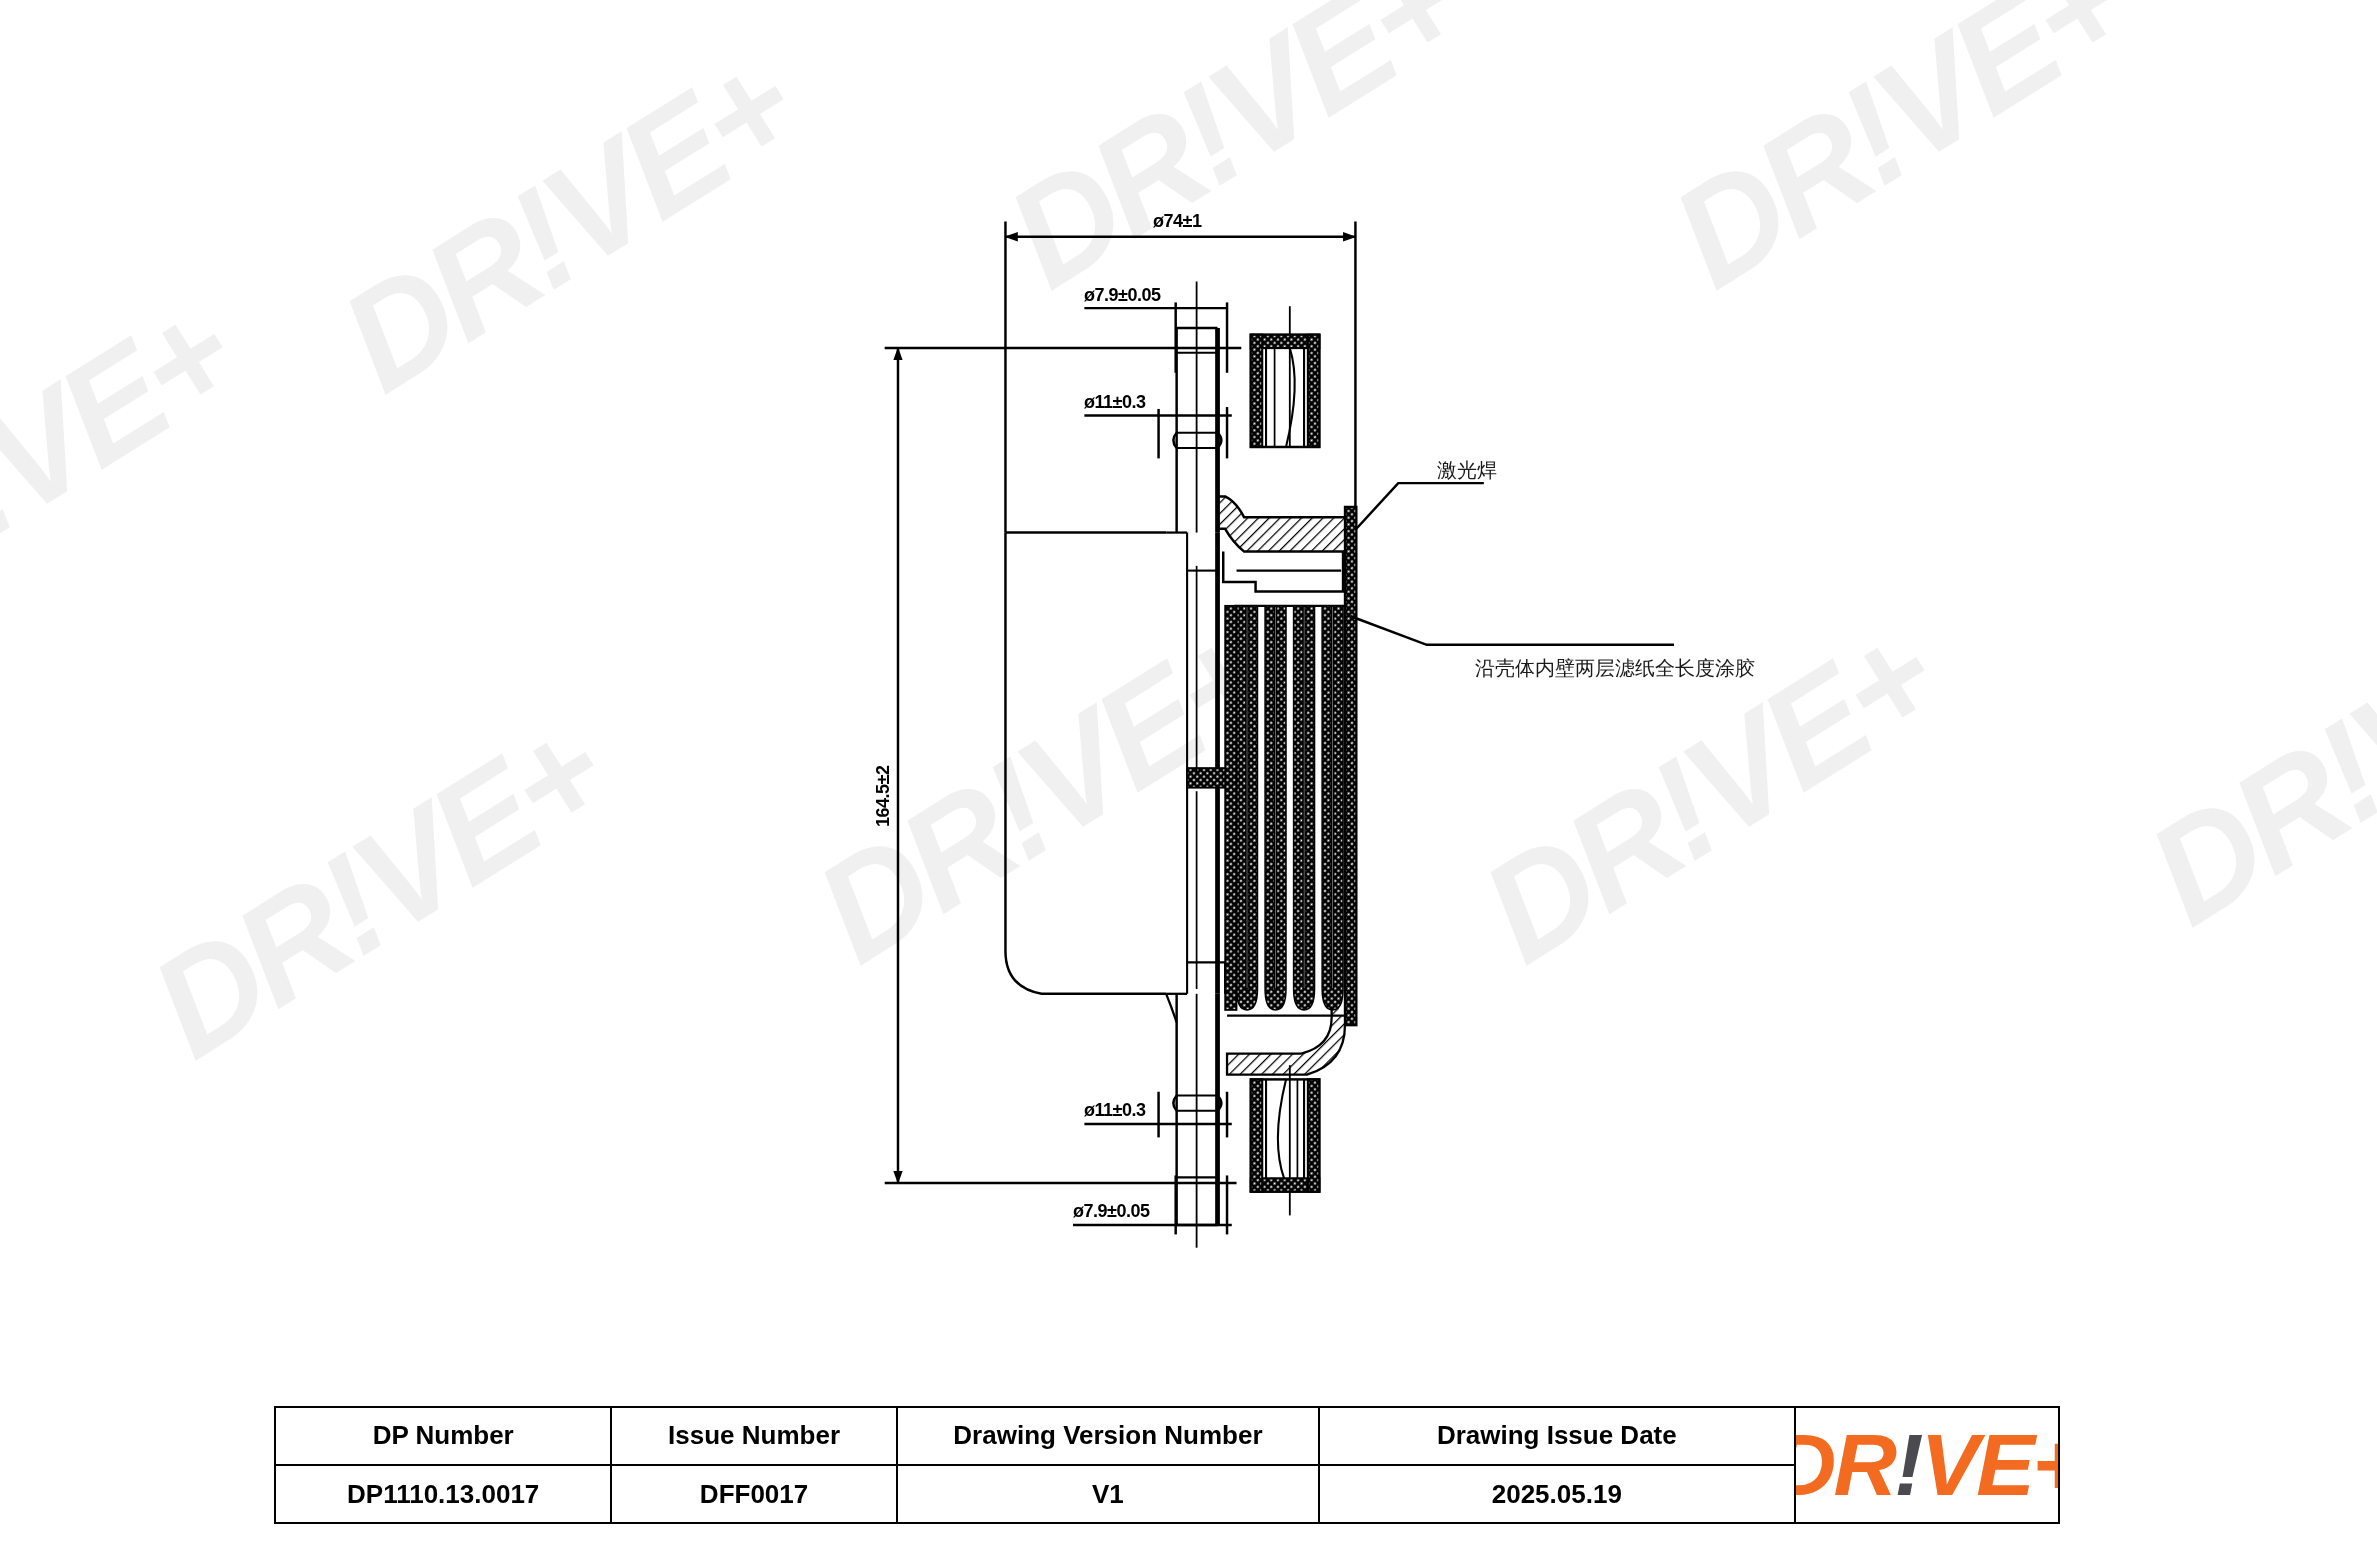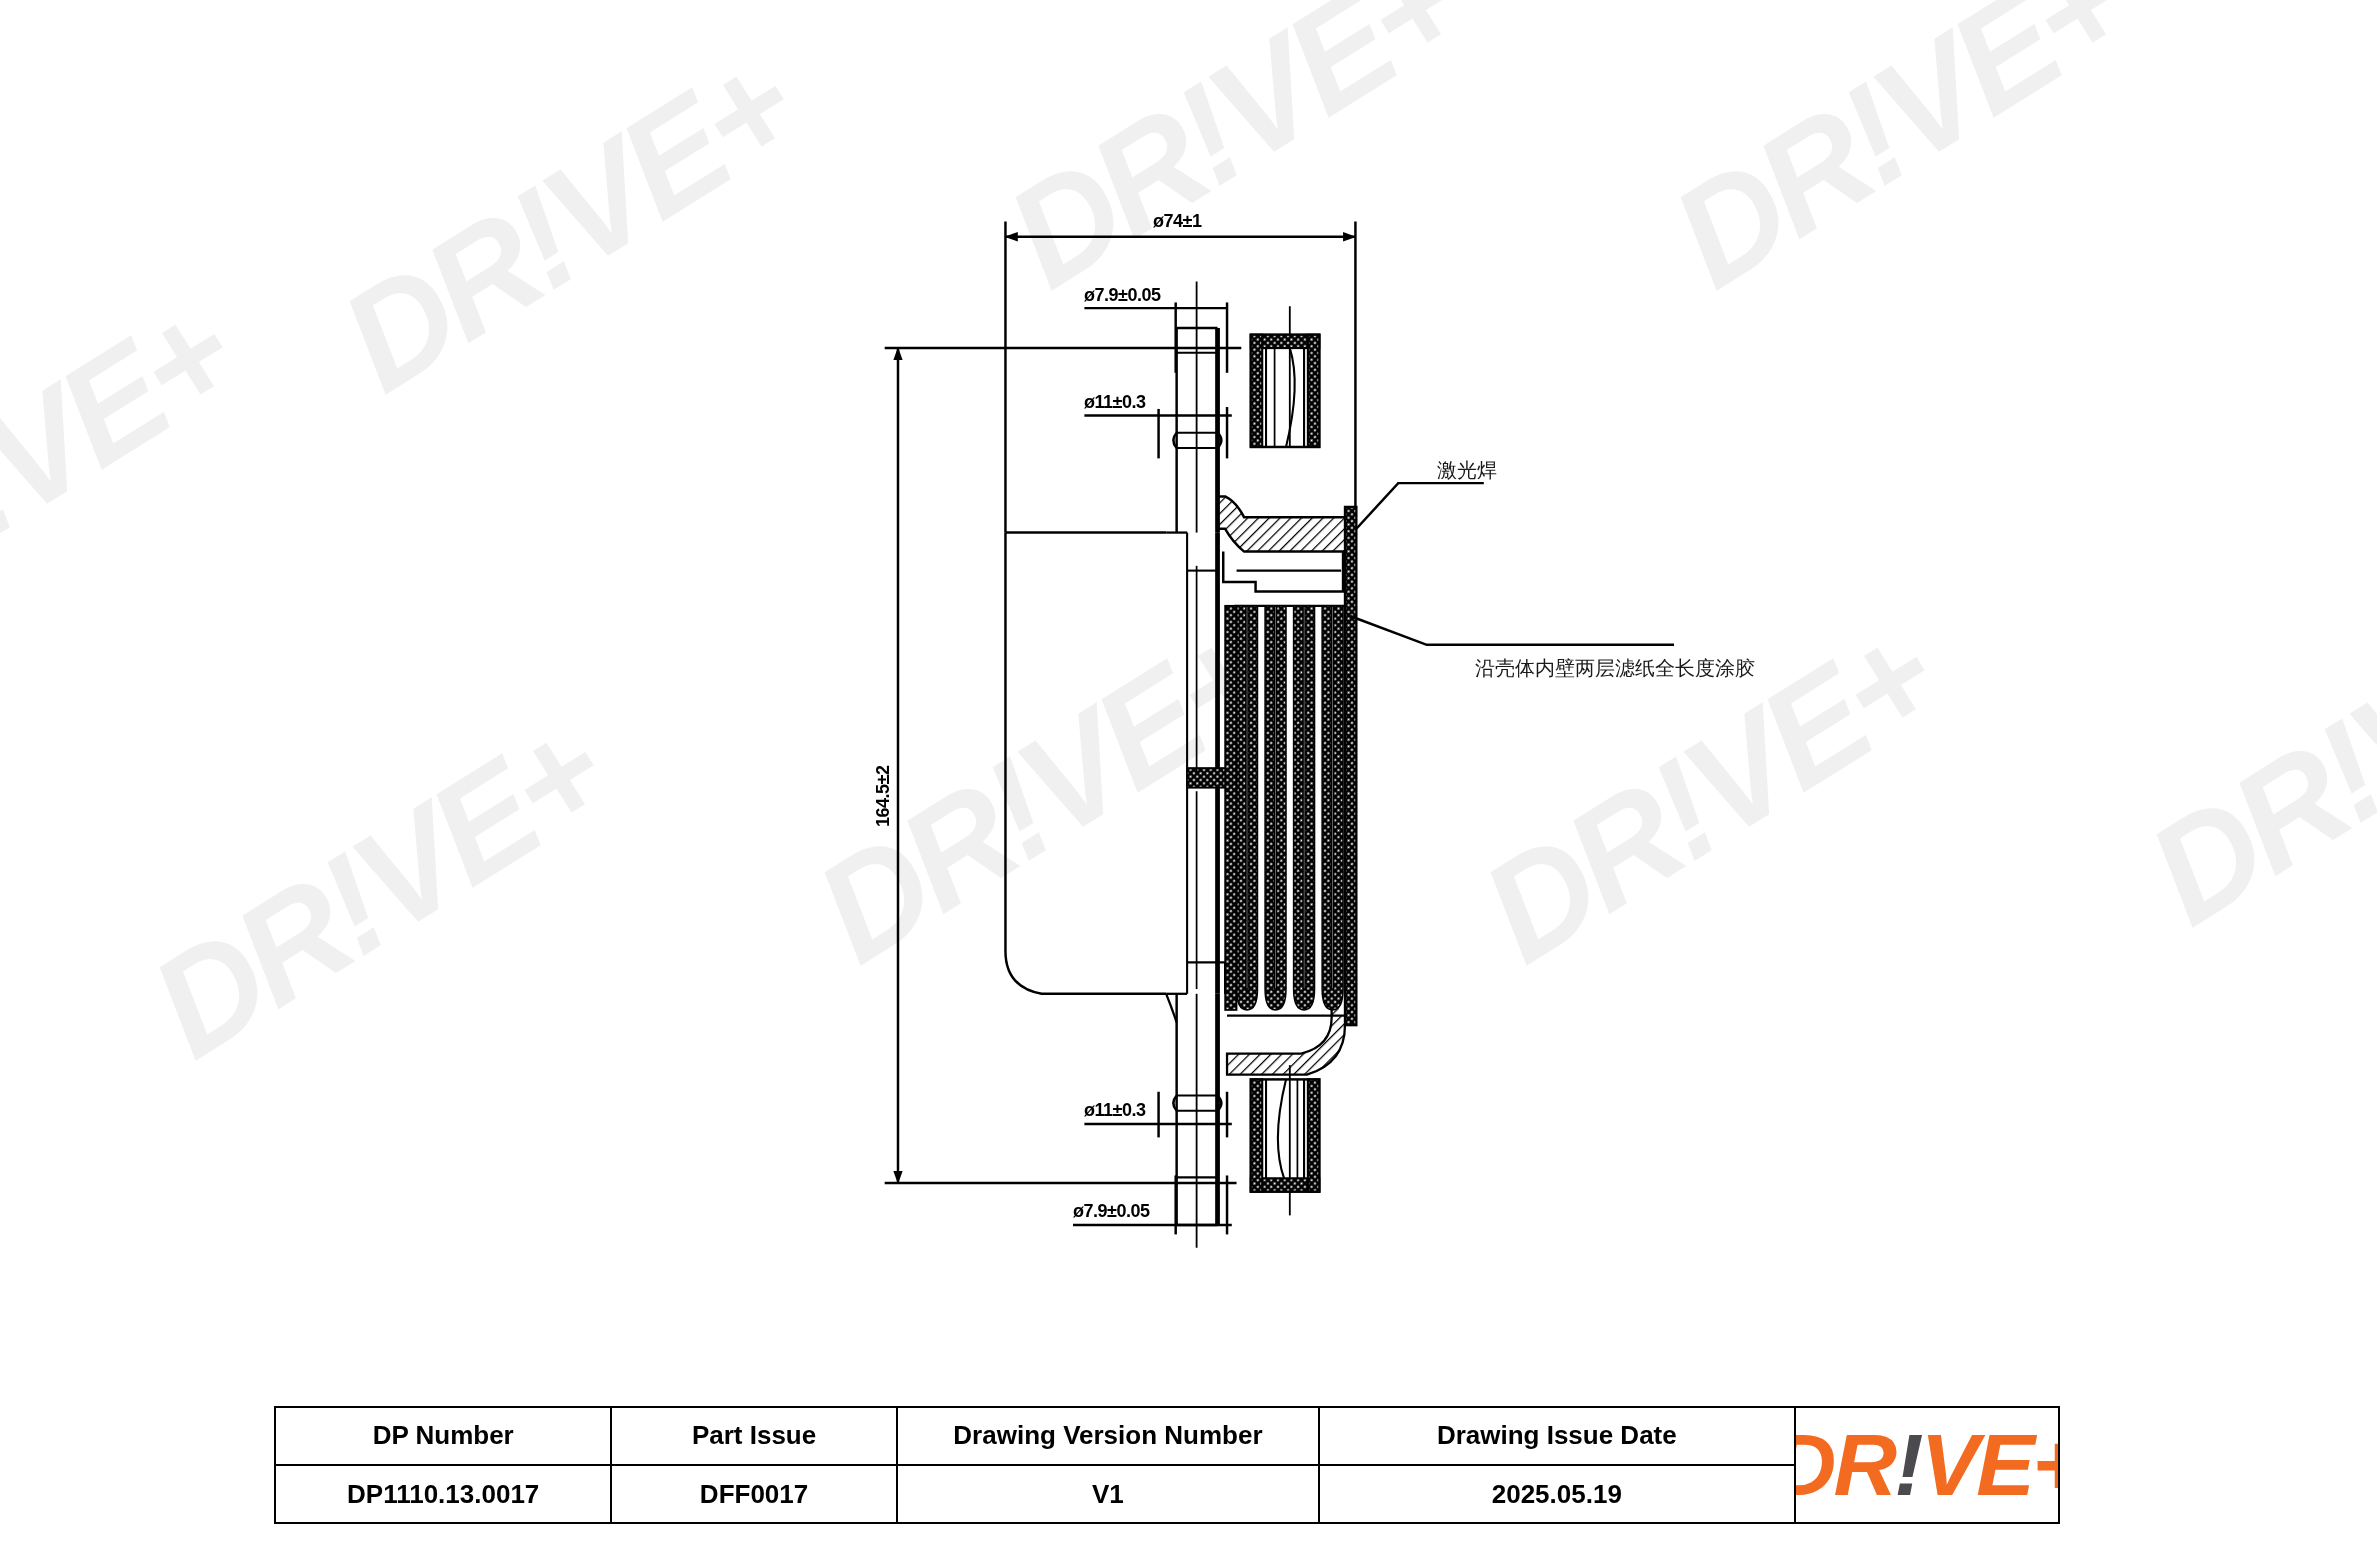--- a/index.html
+++ b/index.html
@@ -355,21 +355,21 @@
 
 <div class="cjk" style="left:1415px; top:457px;">激光焊</div>
 <div class="cjk" style="left:1453px; top:655px;">沿壳体内壁两层滤纸全长度涂胶</div>
 </div>
 
 <div id="titleblock">
   <table id="tb-table">
     <tbody>
         <tr class="head">
       <td class="col-dp">DP Number</td>
-      <td class="col-part">Part Issue</td>
+      <td class="col-part">Issue Number</td>
       <td class="col-ver">Drawing Version Number</td>
       <td class="col-date">Drawing Issue Date</td>
     </tr>
     <tr class="body">
       <td class="col-dp">DP1110.13.0017</td>
       <td class="col-part">DFF0017</td>
       <td class="col-ver">V1</td>
       <td class="col-date">2025.05.19</td>
     </tr>
   </tbody>

